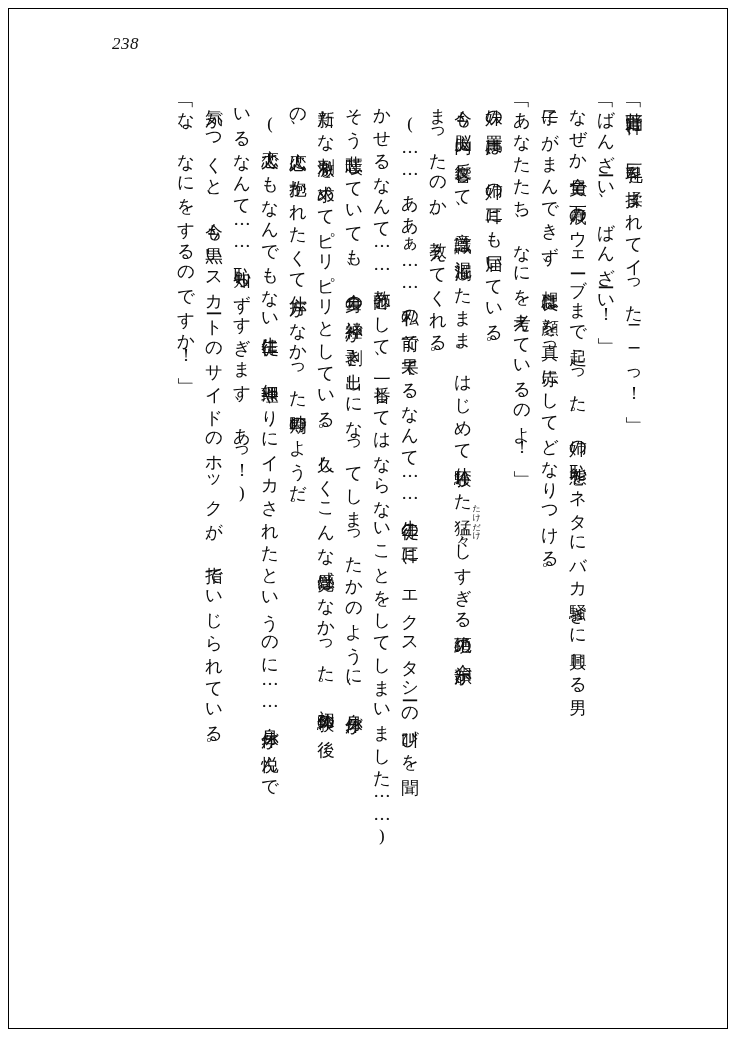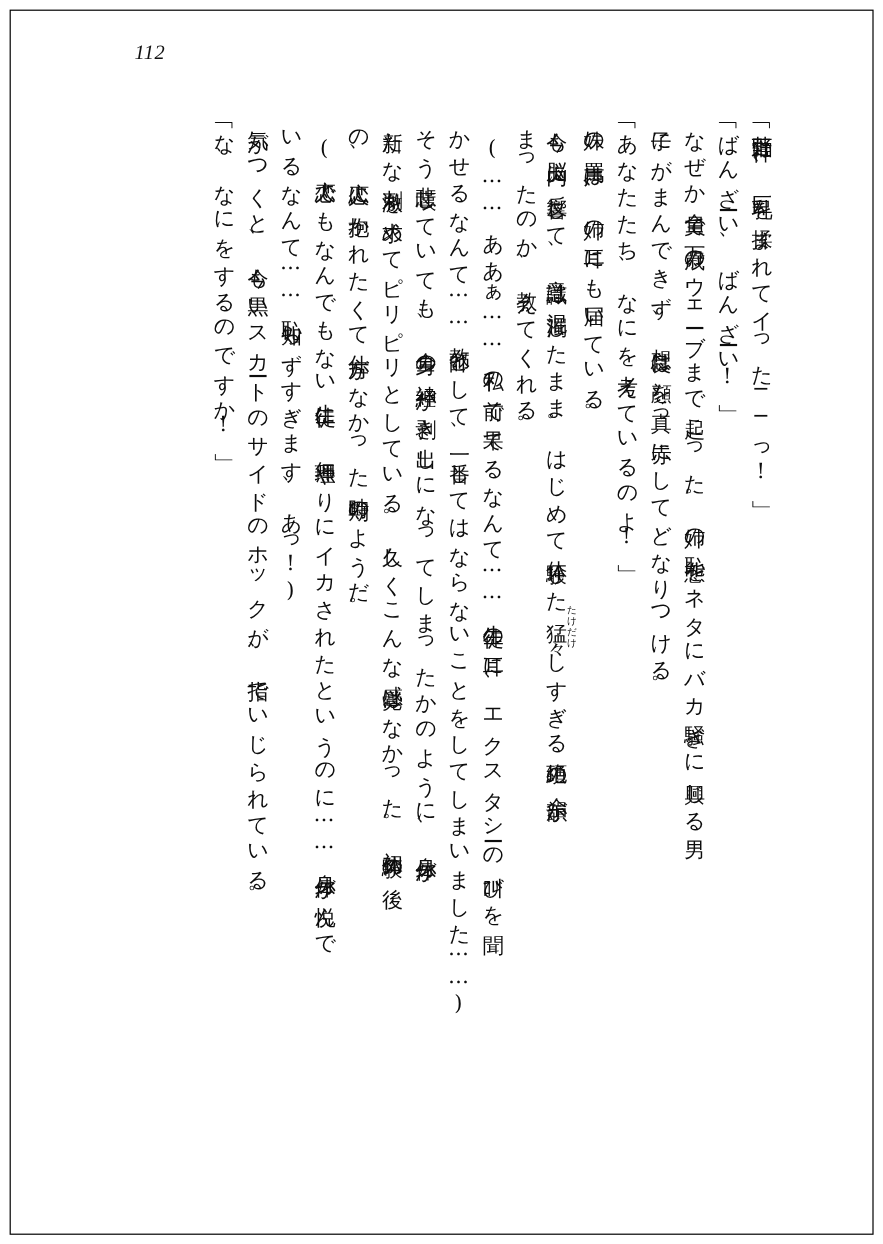--- a/index.html
+++ b/index.html
@@ -74,21 +74,21 @@
     letter-spacing: 0px;
     line-height: 1;
   }
 </style>
 </head>
 <body>
 
 <div class="page">
   <div class="page-frame"></div>
 
-  <div class="page-number">112</div>
+  <div class="page-number">238</div>
 
   <div class="text-block">
     <div class="vline">「菅野神に、巨乳を揉まれてイった──っ!」</div>
     <div class="vline">「ばんざーい、ばんざーい!」</div>
     <div class="vline">なぜか全員で万歳のウェーブまで起こった。姉の恥態をネタにバカ騒ぎに興じる男</div>
     <div class="vline">子にがまんできず、想良は顔を真っ赤にしてどなりつける。</div>
     <div class="vline">「あなたたち、なにを考えているのよ!」</div>
     <div class="vline">妹の罵声は、姉の耳にも届いている。</div>
     <div class="vline">
       <span>今も脳内に反響して、意識は混濁したまま。はじめて体験した<ruby>猛々<rt>たけだけ</rt></ruby>しすぎる絶頂の余韻が、</span>

